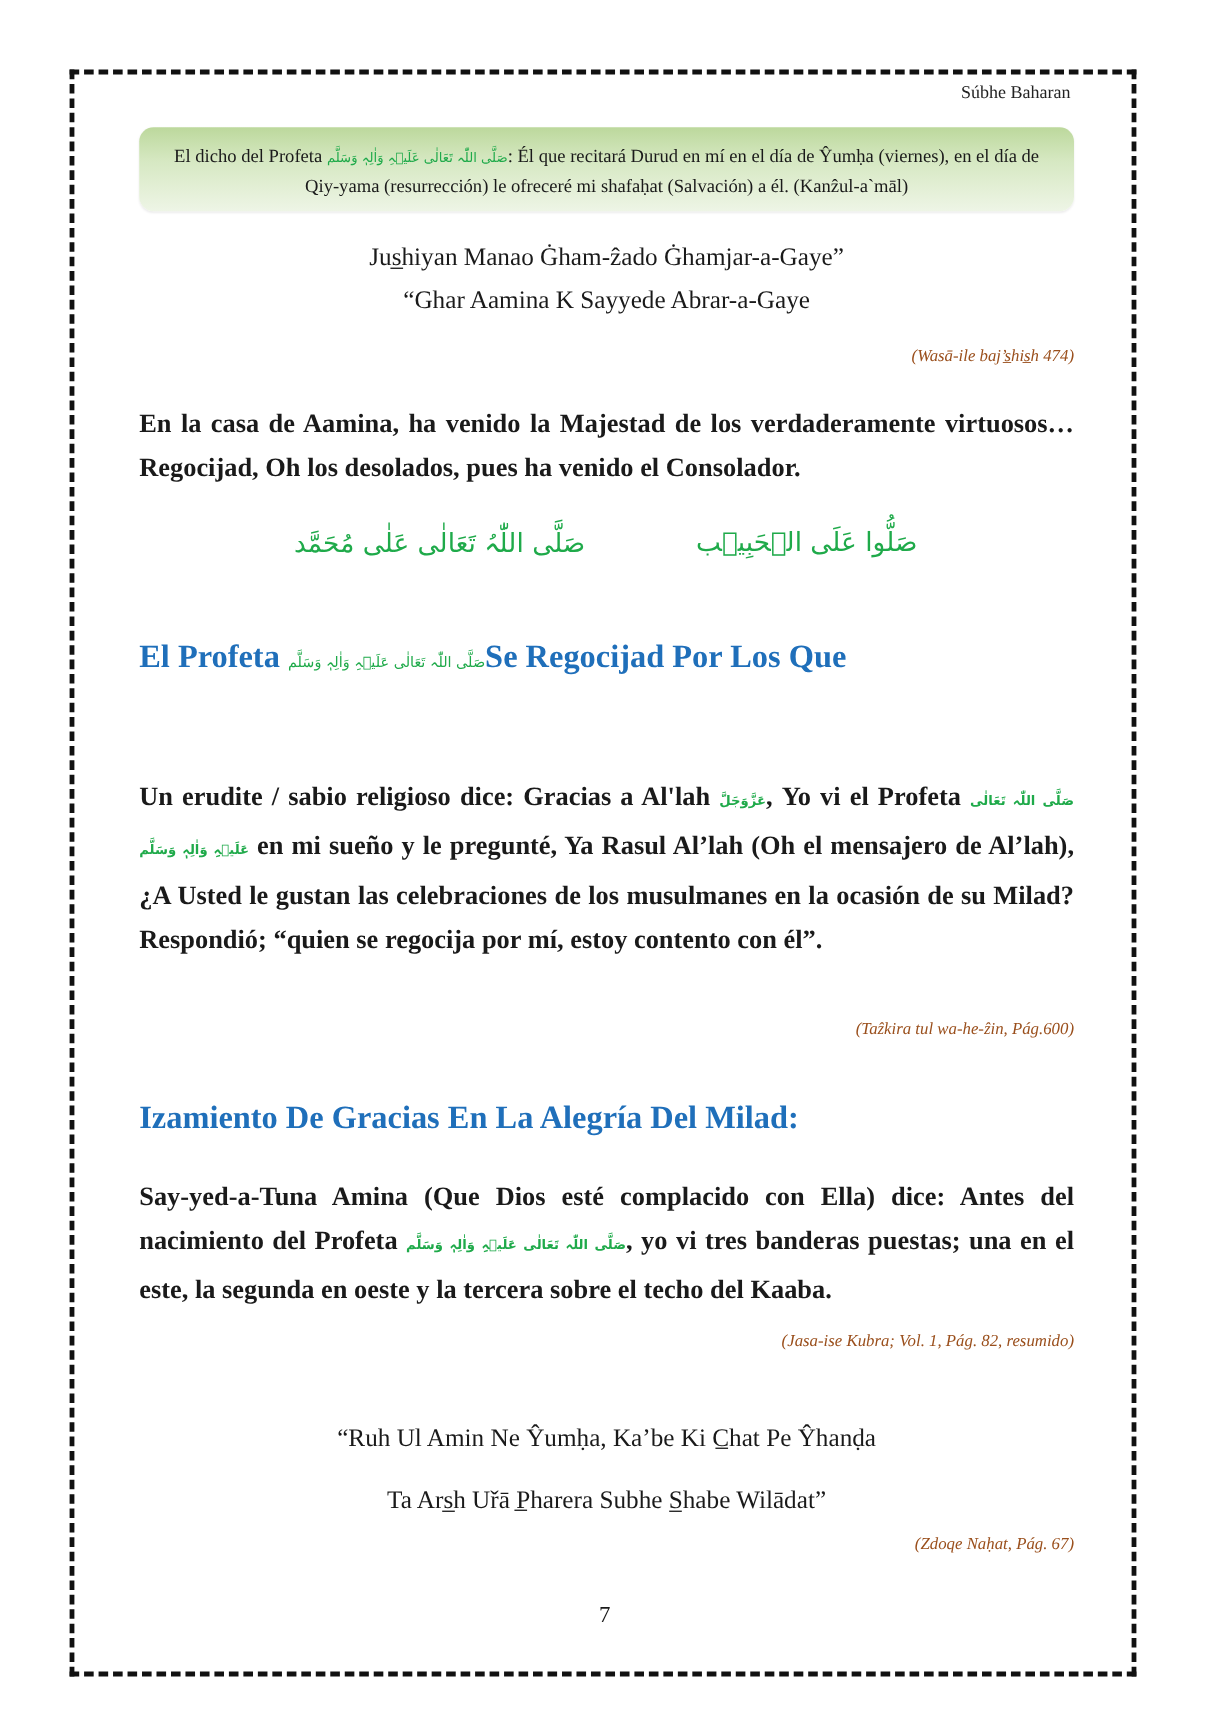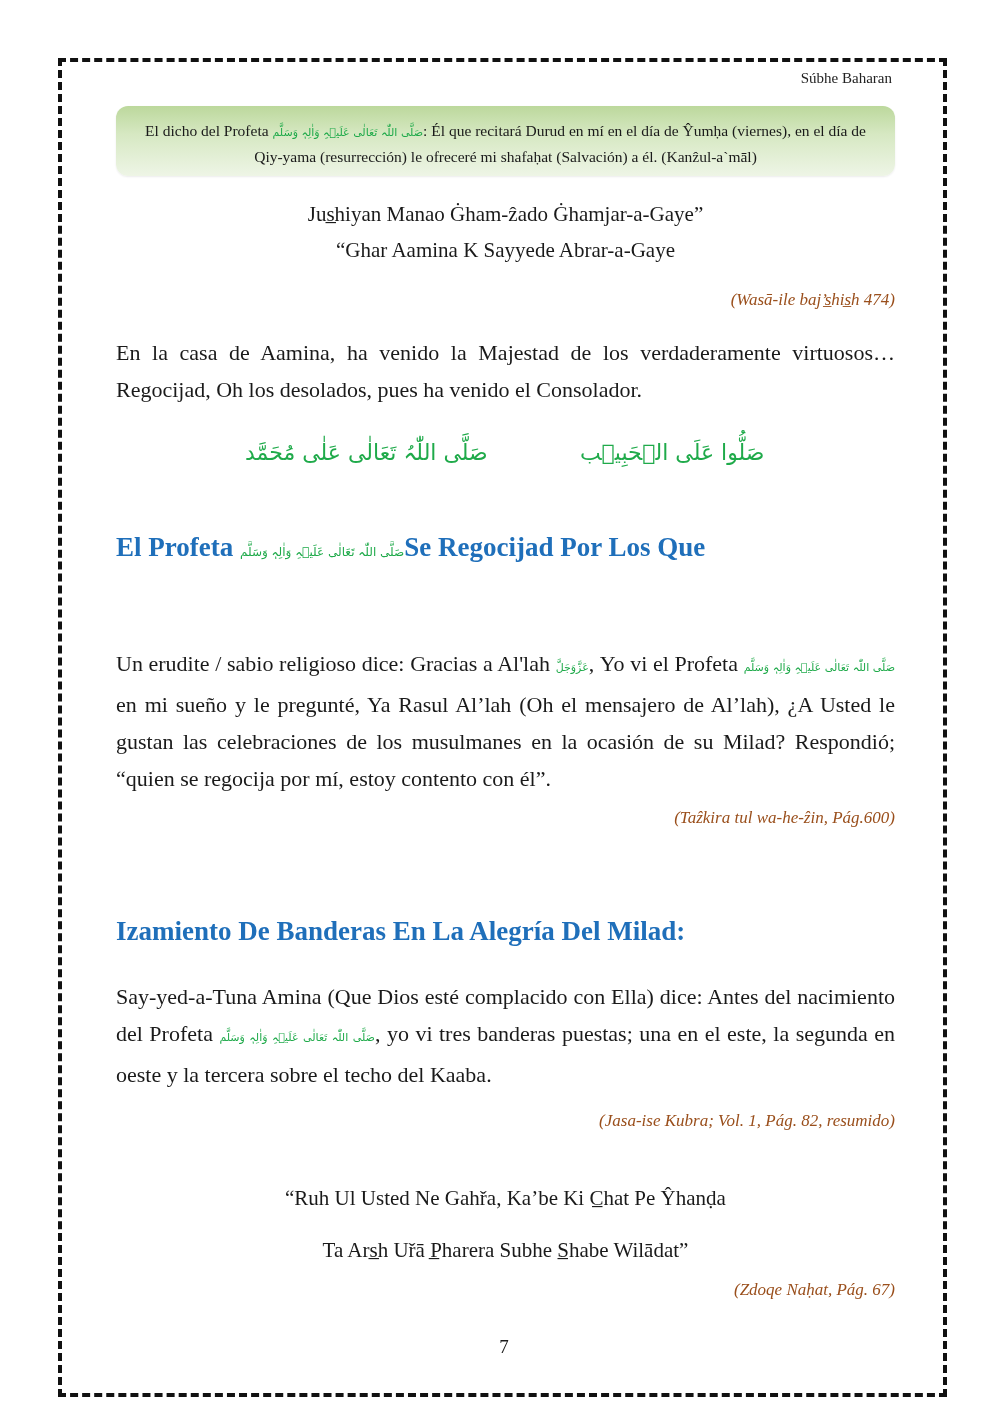--- a/index.html
+++ b/index.html
@@ -61,30 +61,31 @@
     text-align: center;
     font-size: 21px;
     line-height: 36px;
     color: #1a1a1a;
   }
   .citation {
     position: absolute;
     right: 113px;
     font-style: italic;
     color: #9a4f1c;
-    font-size: 17px;
+    font-size: 14px;
   }
   .para {
     position: absolute;
     left: 116px;
     width: 779px;
     font-size: 22px;
     line-height: 37px;
     text-align: justify;
     color: #1a1a1a;
+    font-weight: bold;
   }
   .arabic-center {
     position: absolute;
     top: 440px;
     font-family: "DejaVu Sans", sans-serif;
     color: #1faa4a;
     font-size: 22px;
     direction: rtl;
   }
   .heading {
@@ -133,28 +134,28 @@
 
 <div class="heading" style="top:520px;">
   <div>
     <span>El Profeta </span><span class="arabic-inline">صَلَّی اللّٰہ تَعَالٰی عَلَیۡہِ وَاٰلِہٖ وَسَلَّم</span><span>Se Regocijad Por Los Que</span>
   </div>
 </div>
 
 <div class="para" style="top:645px;">
   <span>Un erudite / sabio religioso dice: Gracias a Al'lah </span><span class="arabic-inline">عَزَّوَجَلَّ</span><span>, Yo vi el Profeta </span><span class="arabic-inline">صَلَّی اللّٰہ تَعَالٰی عَلَیۡہِ وَاٰلِہٖ وَسَلَّم</span><span> en mi sueño y le pregunté, Ya Rasul Al’lah (Oh el mensajero de Al’lah), ¿A Usted le gustan las celebraciones de los musulmanes en la ocasión de su Milad? Respondió; “quien se regocija por mí, estoy contento con él”.</span>
 </div>
-<div class="citation" style="top:808px;text-align:center;">(Taẑkira tul wa-he-ẑin, Pág.600)</div>
+<div class="citation" style="top:851px;text-align:center;">(Taẑkira tul wa-he-ẑin, Pág.600)</div>
 
-<div class="heading" style="top:904px;">Izamiento De Banderas En La Alegría Del Milad:</div>
+<div class="heading" style="top:904px;">Izamiento De Gracias En La Alegría Del Milad:</div>
 
 <div class="para" style="top:978px;">
   <span>Say-yed-a-Tuna Amina (Que Dios esté complacido con Ella) dice: Antes del nacimiento del Profeta </span><span class="arabic-inline">صَلَّی اللّٰہ تَعَالٰی عَلَیۡہِ وَاٰلِہٖ وَسَلَّم</span><span>, yo vi tres banderas puestas; una en el este, la segunda en oeste y la tercera sobre el techo del Kaaba.</span>
 </div>
 <div class="citation" style="top:1111px;">(Jasa-ise  Kubra; Vol. 1, Pág. 82, resumido)</div>
 
 <div class="couplet" style="top:1172px; line-height:52px;">
-  <div>“Ruh Ul Usted Ne Gahřa, Ka’be Ki C̲hat Pe Ŷhanḍa</div>
+  <div>“Ruh Ul Amin Ne Ŷumḥa, Ka’be Ki C̲hat Pe Ŷhanḍa</div>
   <div>Ta Ars̲h Uřā P̲harera  Subhe S̲habe Wilādat”</div>
 </div>
 <div class="citation" style="top:1280px;">(Zdoqe Naḥat, Pág. 67)</div>
 
 <div class="page-number">7</div>
 
 </body></html>

